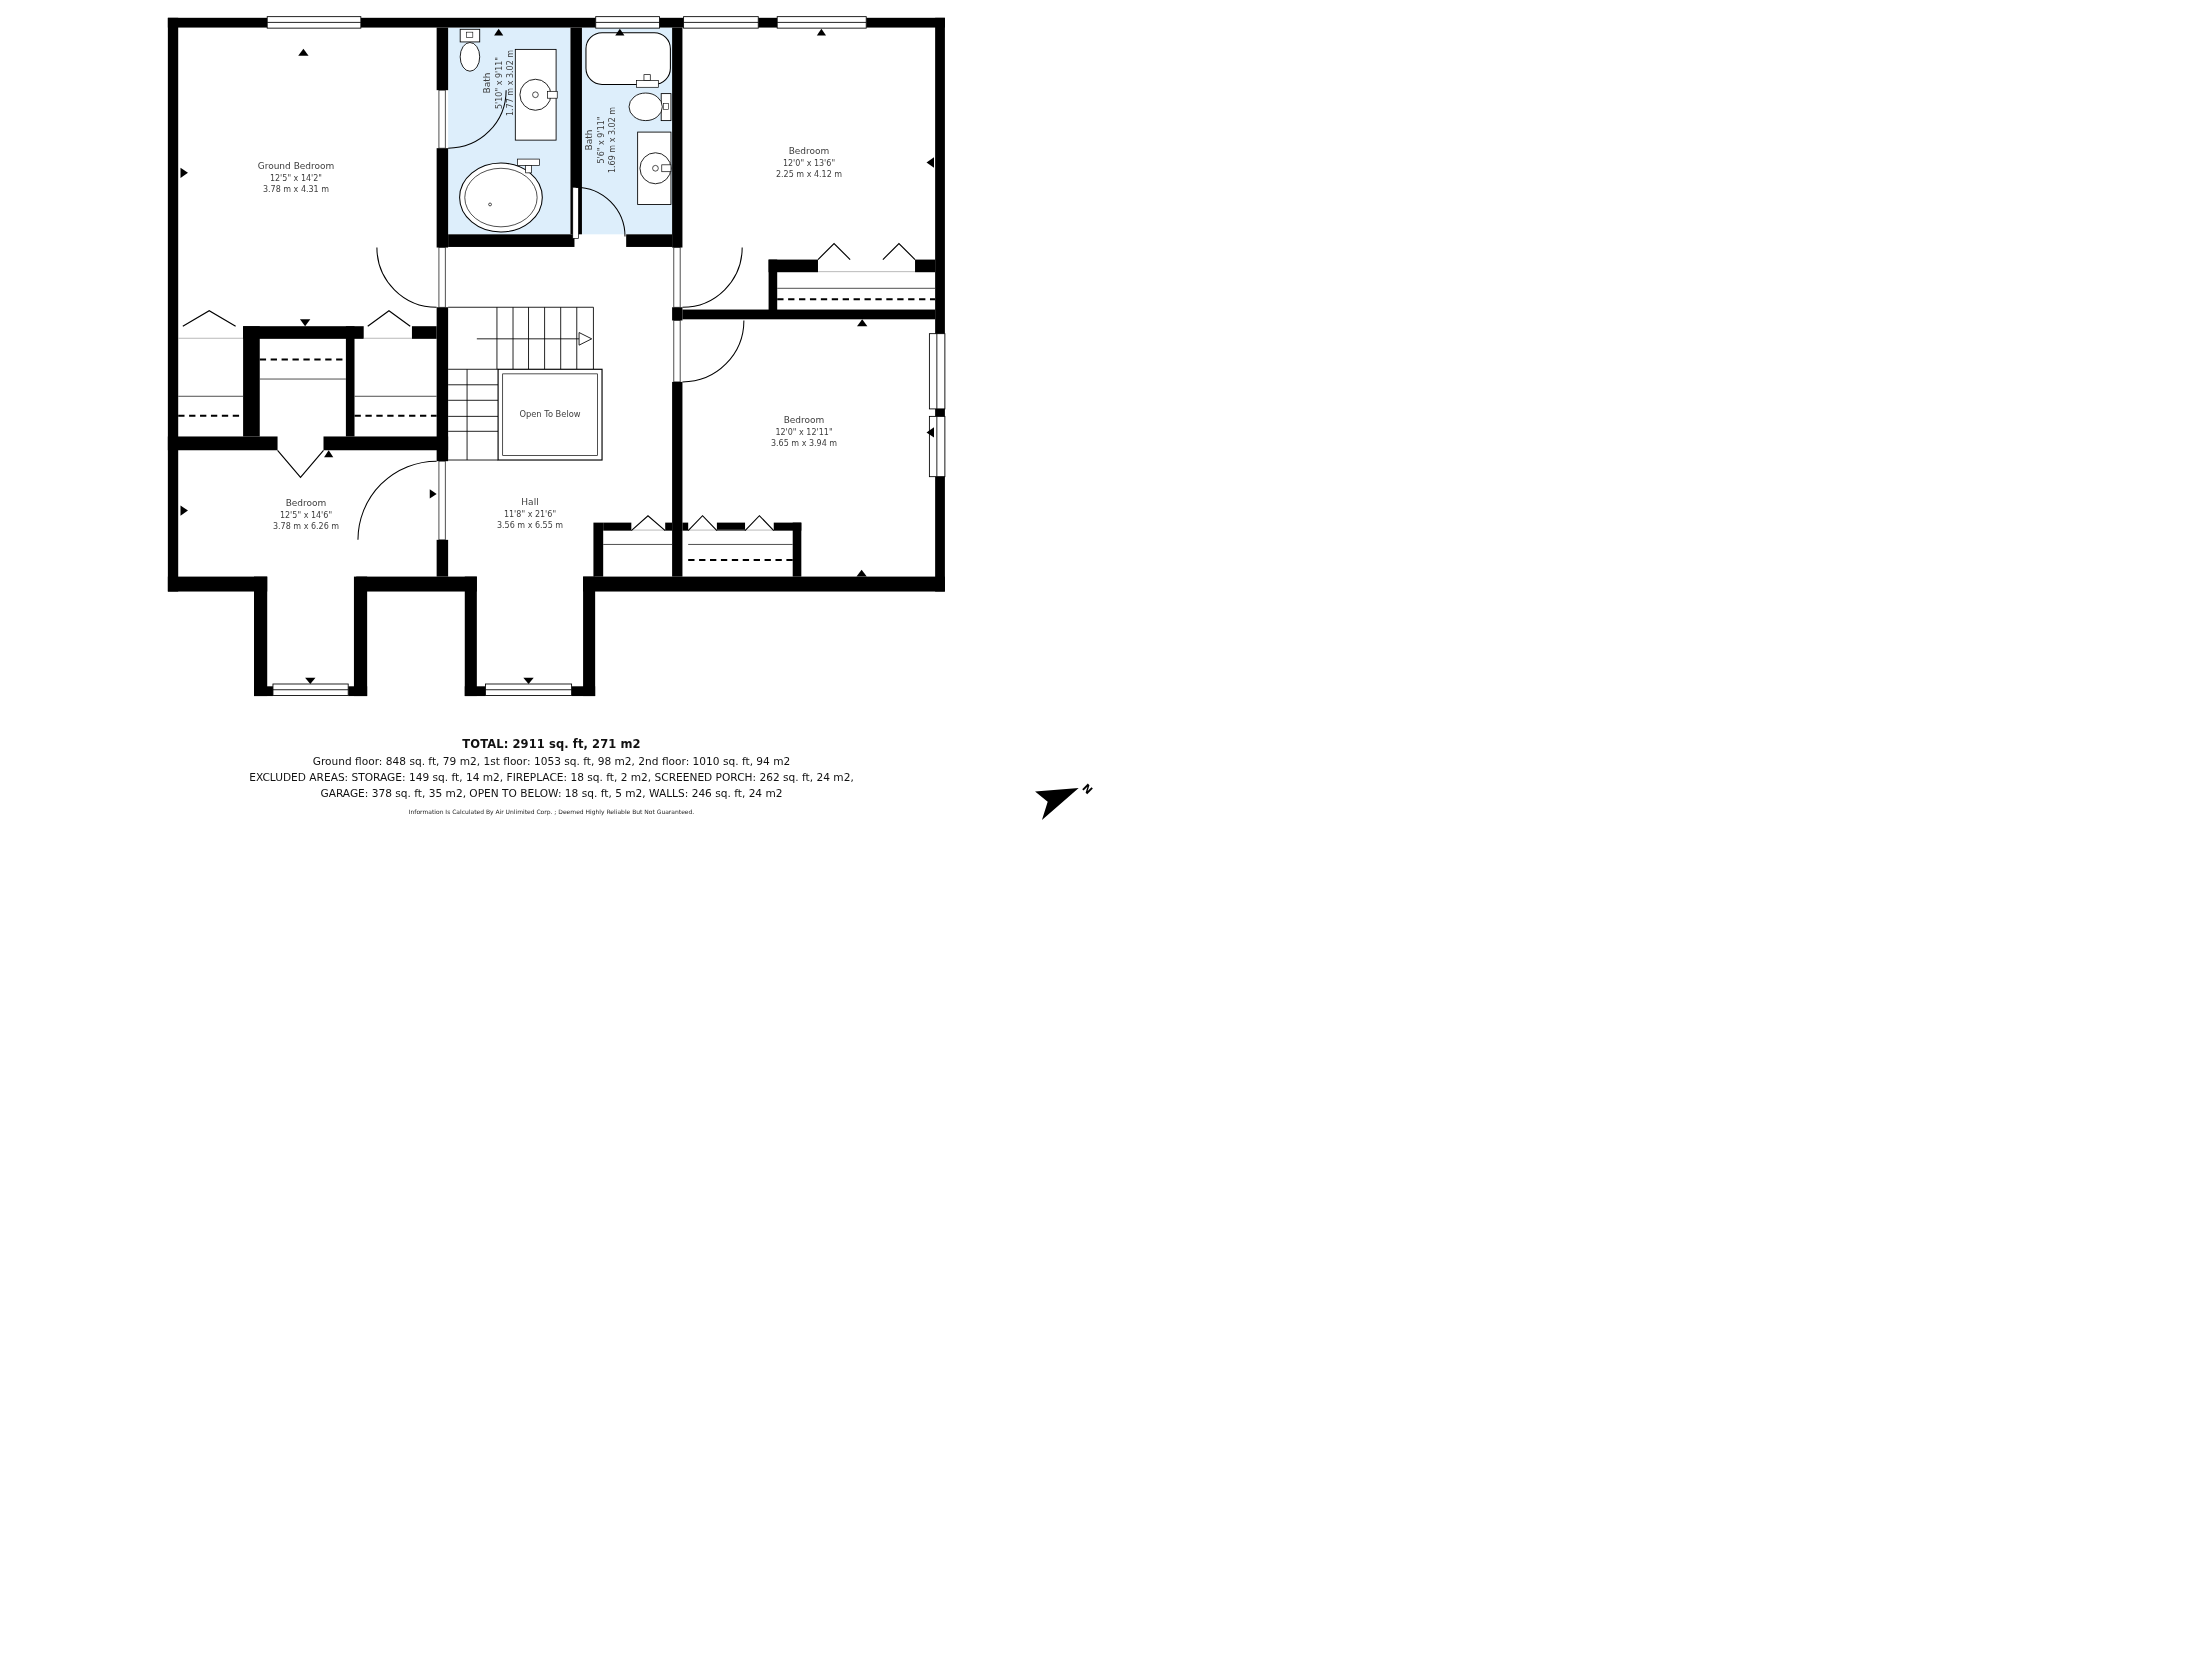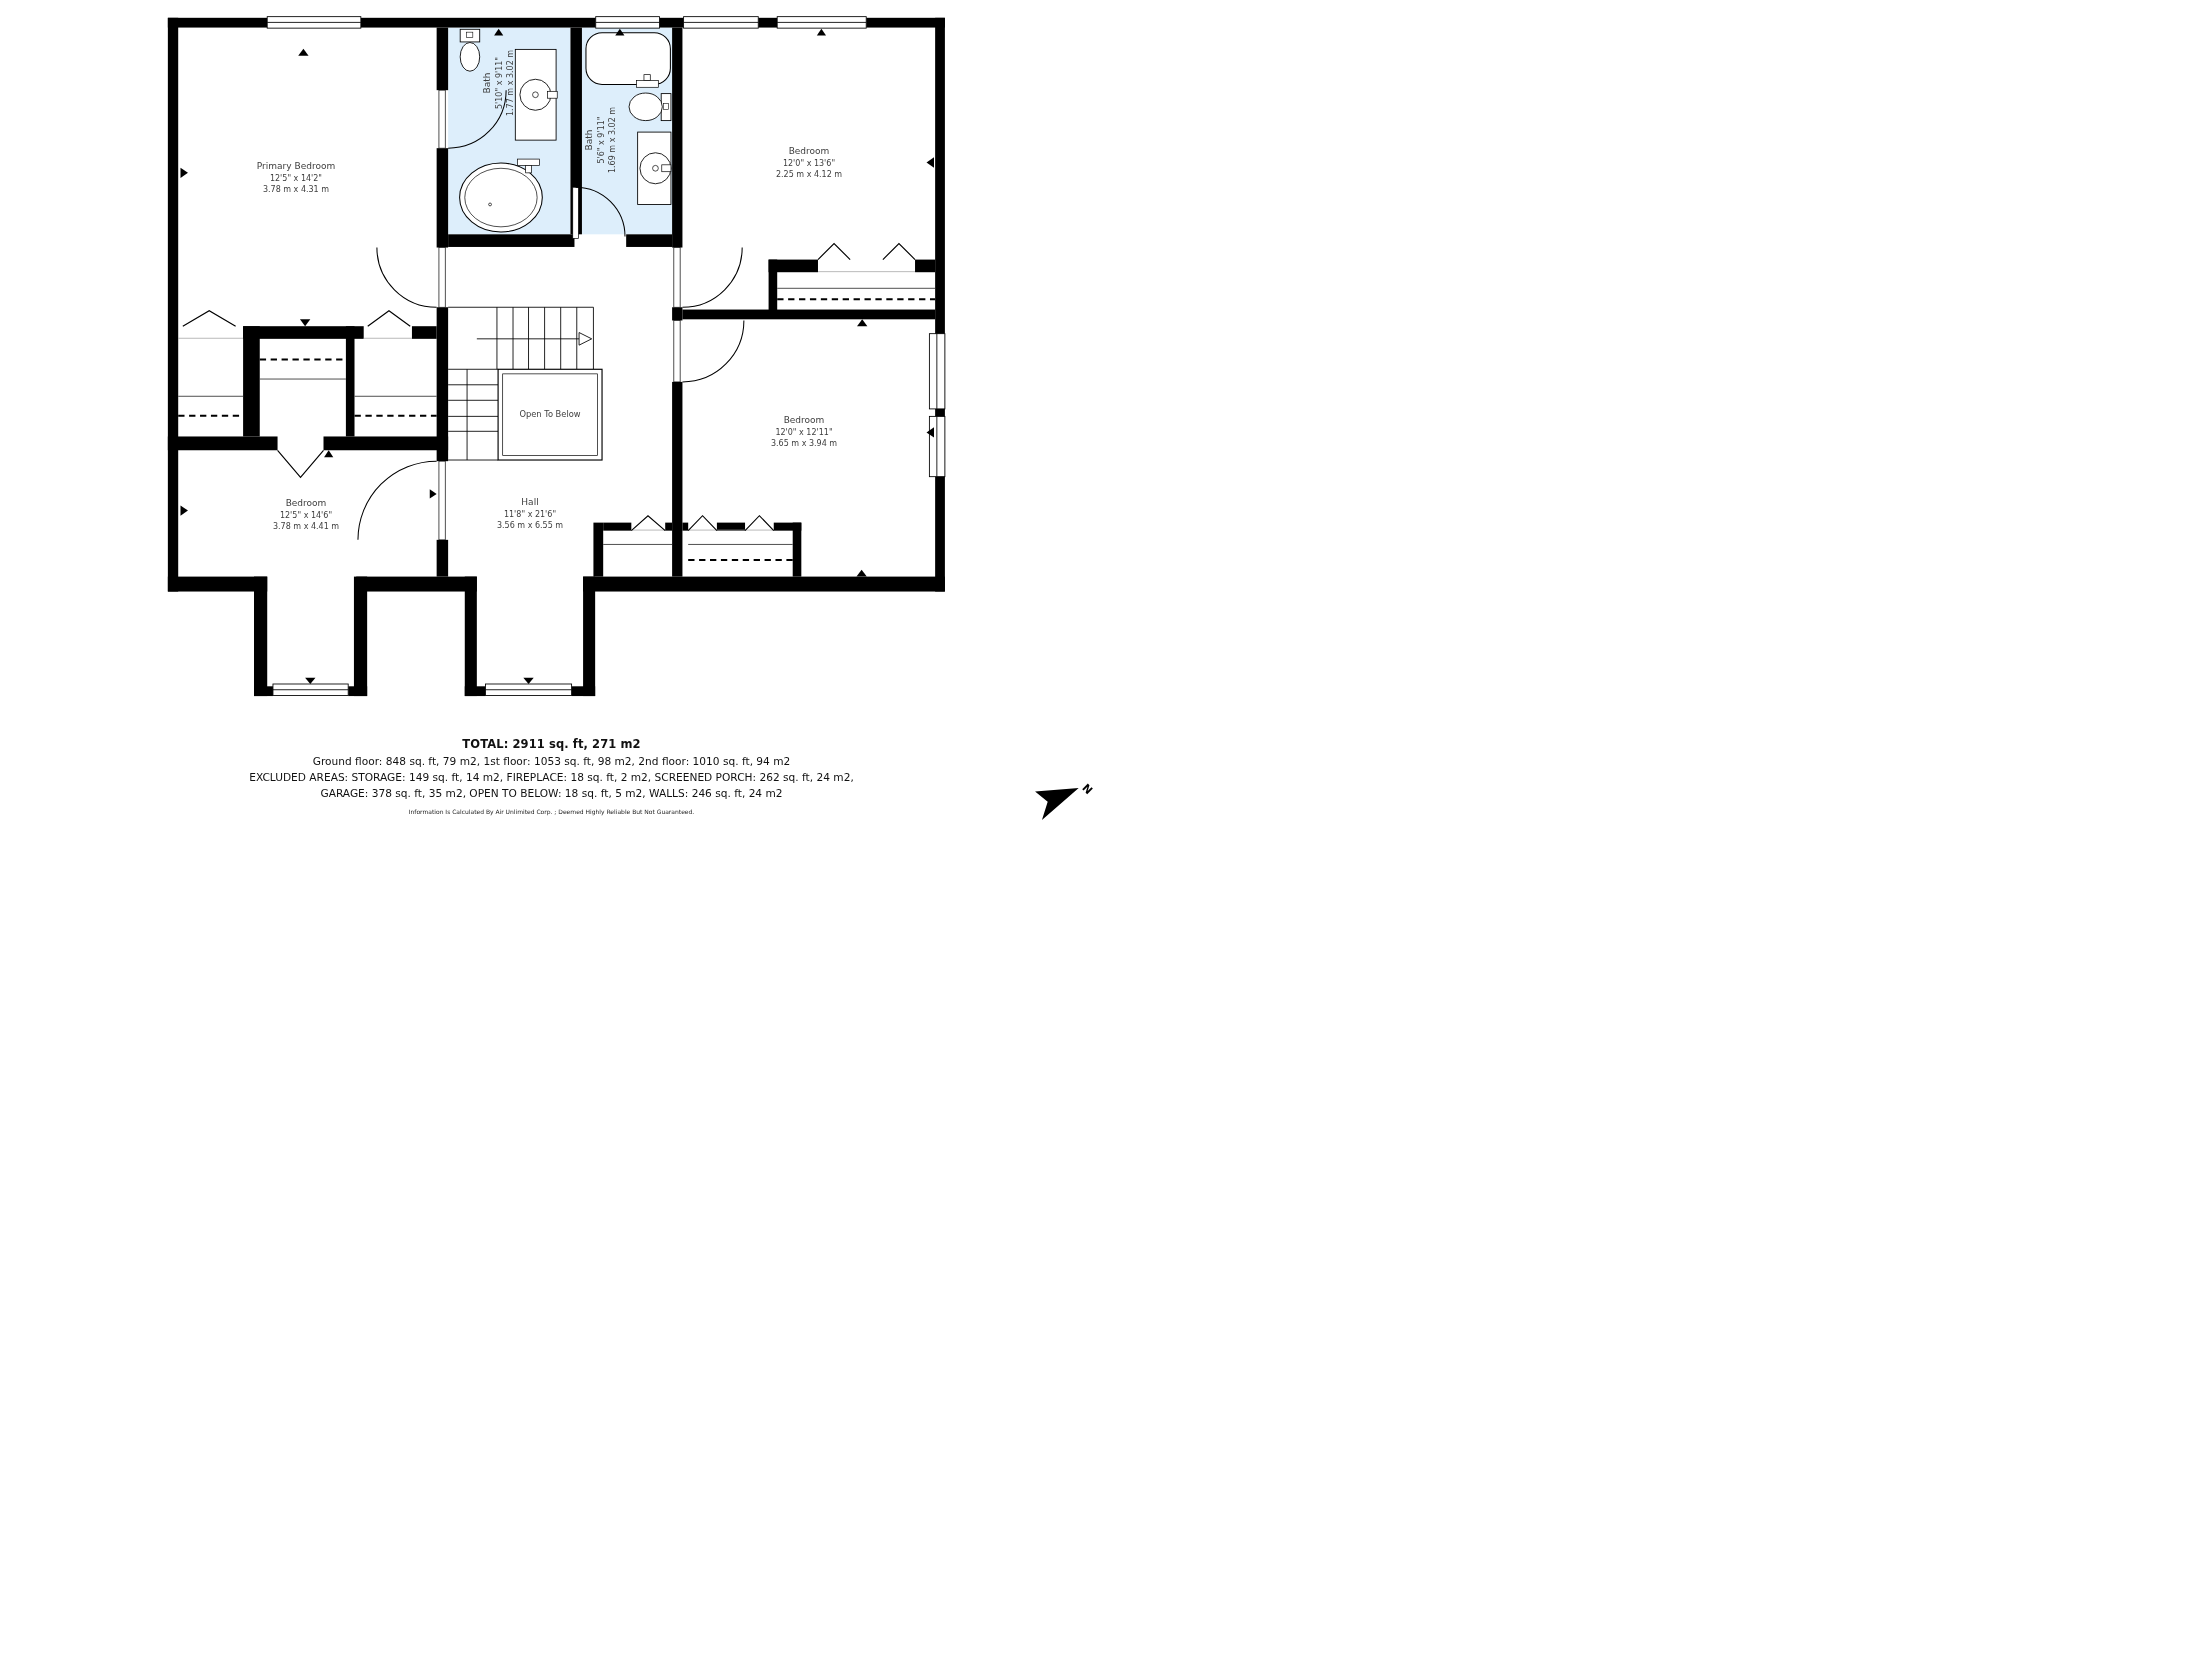--- a/index.html
+++ b/index.html
@@ -262,21 +262,21 @@
       <polygon points="748,852 748,868 760,860"></polygon>
     </g>
 
     <g>
       <polygon points="1878,1372 1802,1378 1824,1396 1814,1428" fill="#000"></polygon>
       <text x="1888" y="1375" transform="rotate(45 1888 1368)" font-size="19" font-weight="bold">N</text>
     </g>
   </svg>
 
   <div class="room-label" style="left:296px;top:178px;">
-    <div class="rname">Primary Bedroom</div>
+    <div class="rname">Ground Bedroom</div>
     <div class="rdim">12'5" x 14'2"</div>
     <div class="rdim">3.78 m x 4.31 m</div>
   </div>
 
   <div class="room-label rot" style="left:499px;top:83px;">
     <div class="rname">Bath</div>
     <div class="rdim">5'10" x 9'11"</div>
     <div class="rdim">1.77 m x 3.02 m</div>
   </div>
 
@@ -294,21 +294,21 @@
 
   <div class="room-label" style="left:804px;top:432px;">
     <div class="rname">Bedroom</div>
     <div class="rdim">12'0" x 12'11"</div>
     <div class="rdim">3.65 m x 3.94 m</div>
   </div>
 
   <div class="room-label" style="left:306px;top:515px;">
     <div class="rname">Bedroom</div>
     <div class="rdim">12'5" x 14'6"</div>
-    <div class="rdim">3.78 m x 4.41 m</div>
+    <div class="rdim">3.78 m x 6.26 m</div>
   </div>
 
   <div class="room-label" style="left:530px;top:514px;">
     <div class="rname">Hall</div>
     <div class="rdim">11'8" x 21'6"</div>
     <div class="rdim">3.56 m x 6.55 m</div>
   </div>
 
   <div class="otb-label" style="left:550px;top:414px;">Open To Below</div>
 

